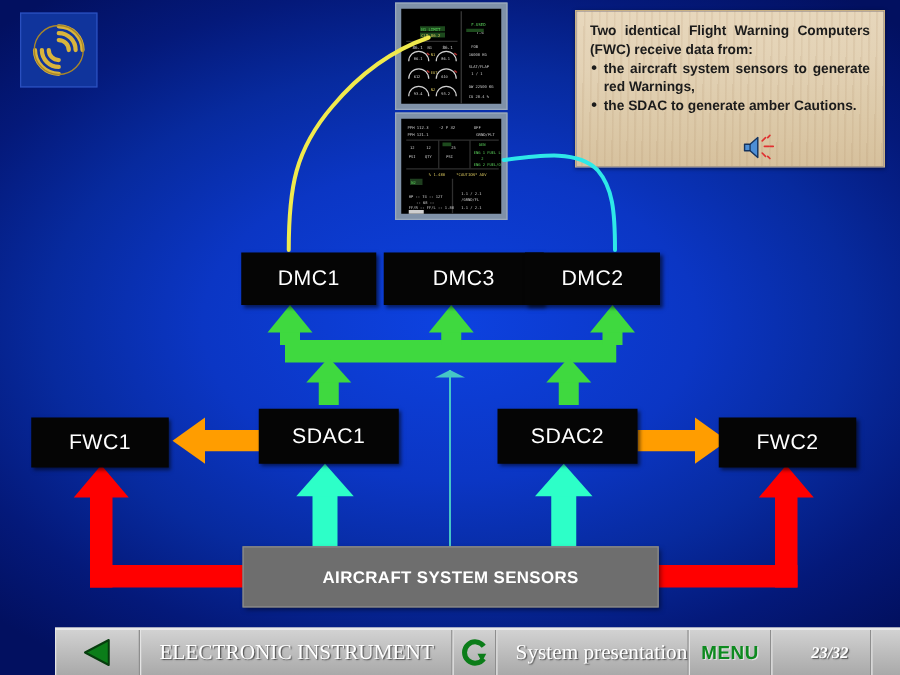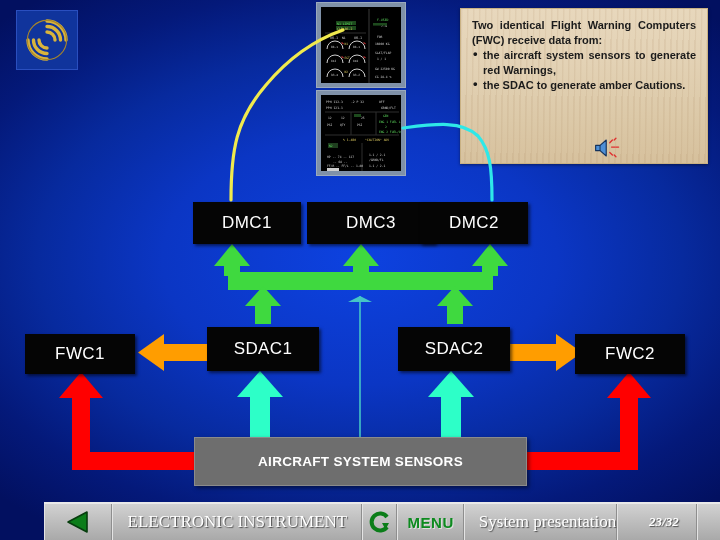--- a/index.html
+++ b/index.html
@@ -33,21 +33,21 @@
   .ecam .inner{
     width:100%;height:100%;background:#000;box-sizing:border-box;
     position:relative;overflow:hidden;
   }
   #ecamTop{left:316px;top:2px;width:90px;height:86px;}
   #ecamBot{left:316px;top:90px;width:90px;height:86px;}
   .ecam svg{position:absolute;left:0;top:0;}
 
   
   #callout{
-    position:absolute;left:460px;top:8px;width:248px;height:156px;
+    position:absolute;left:460px;top:8px;width:248px;height:126px;
     box-sizing:border-box;
     background:
       repeating-linear-gradient(91deg, rgba(150,110,70,.10) 0px, rgba(150,110,70,.10) 1px, rgba(255,255,255,0) 2px, rgba(255,255,255,0) 6px),
       linear-gradient(178deg,#e8d8bd 0%,#e3d2b5 35%,#dcc9a8 70%,#d6c09c 100%);
     border:1px solid #c9b183;
     box-shadow:0 1px 3px rgba(0,0,0,.45);
     padding:9px 11px 4px 11px;
     color:#1b1b1b;
     font-size:11px;line-height:14.5px;
     text-align:justify;
@@ -387,26 +387,26 @@
       <span>ELECTRONIC INSTRUMENT</span>
     </div>
 
     <div class="navcell" id="nav-refresh">
       <svg width="24" height="24" viewBox="0 0 24 24">
         <path d="M19 7 A8.5 8.5 0 1 0 19 17" fill="none" stroke="#0b7d19" stroke-width="4" stroke-linecap="butt"></path>
         <path d="M14 13 L21 13 L17.5 19.5 Z" fill="#0b7d19"></path>
       </svg>
     </div>
 
+    <div class="navcell" id="nav-sub">
+      <span>System presentation</span>
+    </div>
+
     <div class="navcell" id="nav-menu">
       <span>MENU</span>
-    </div>
-
-    <div class="navcell" id="nav-sub">
-      <span>System presentation</span>
     </div>
 
     <div class="navcell" id="nav-count">
       <span>23/32</span>
     </div>
 
     <div class="navcell" id="nav-next">
       <svg class="tri" width="30" height="24" viewBox="0 0 30 24">
         <path d="M6 2 L6 22 L25 12 Z" fill="#0b7d19" stroke="#063d0d" stroke-width="1.6" stroke-linejoin="round"></path>
       </svg>

